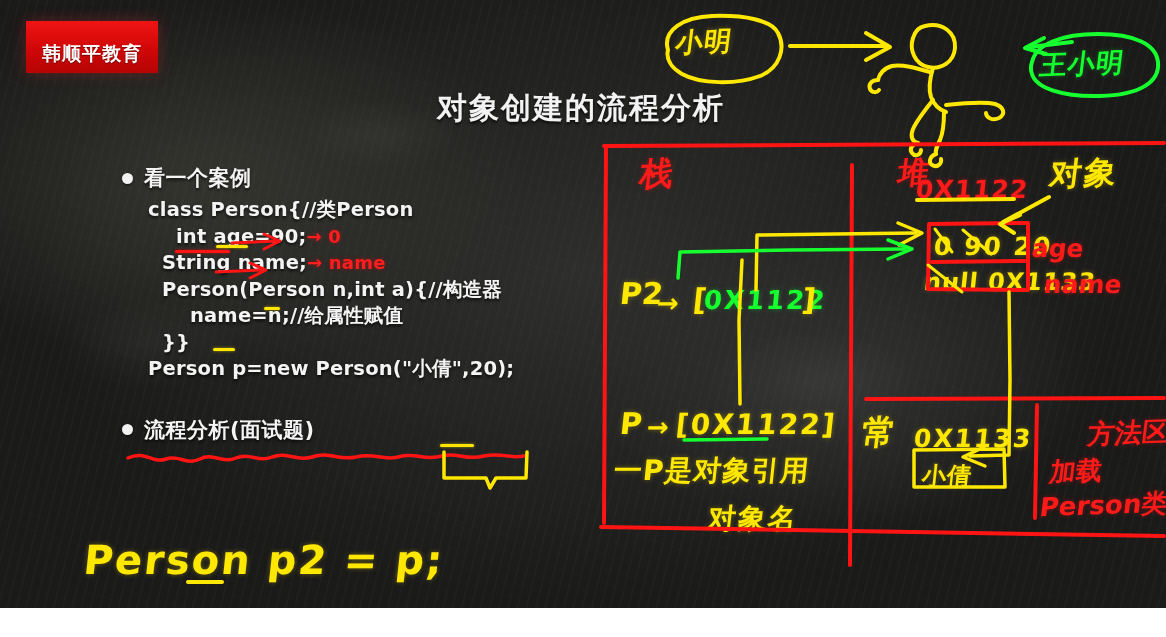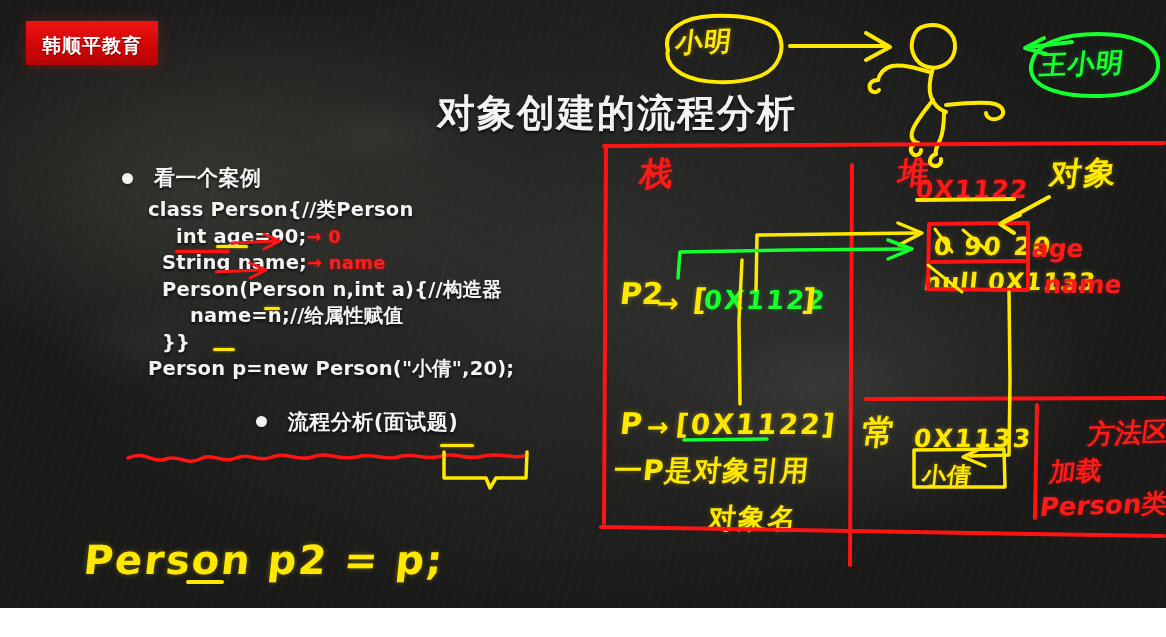--- a/index.html
+++ b/index.html
@@ -37,61 +37,61 @@
   }
   .watermark{
     position:absolute;left:0;top:604px;width:1166px;height:33px;
     overflow:hidden;pointer-events:none;
   }
   .wm-shape{position:absolute;background:#d8d8d8;opacity:.85;}
 
   
   .badge{
     position:absolute;left:26px;top:21px;
-    padding:12px 16px 6px 16px;
+    padding:20px 16px 6px 16px;
     background:linear-gradient(180deg,#f01414 0%,#d00707 55%,#b60404 100%);
     color:#fff;font-weight:bold;font-size:19px;letter-spacing:1px;
     font-family:"DejaVu Sans","Liberation Sans",sans-serif;
     text-shadow:0 1px 1px rgba(0,0,0,.45);
     box-shadow:0 0 14px rgba(255,40,40,.28);
   }
 
   
   .slide-title{
     position:absolute;left:437px;top:88px;
-    color:#f2f2f2;font-weight:bold;font-size:38px;letter-spacing:2px;
+    color:#f2f2f2;font-weight:bold;font-size:30px;letter-spacing:2px;
     font-family:"DejaVu Sans","Liberation Sans",sans-serif;
     text-shadow:0 2px 3px rgba(0,0,0,.75);
     white-space:nowrap;
   }
 
   
   .left-col{position:absolute;left:122px;top:164px;width:470px;}
   .bullet-line{
-    display:flex;align-items:center;gap:21px;
+    display:flex;align-items:center;gap:11px;
     color:#f4f4f4;font-weight:bold;font-size:21px;letter-spacing:.5px;
     font-family:"DejaVu Sans","Liberation Sans",sans-serif;
     text-shadow:0 2px 3px rgba(0,0,0,.7);
   }
   .dot{width:11px;height:11px;border-radius:50%;background:#f2f2f2;flex:none;
        box-shadow:0 1px 2px rgba(0,0,0,.6);}
   .code-block{margin-top:5px;}
   .code-line{
     position:relative;
     color:#f4f4f4;font-weight:bold;font-size:19.5px;line-height:26.5px;
     letter-spacing:.2px;white-space:pre;
     font-family:"DejaVu Sans","Liberation Sans",sans-serif;
     text-shadow:0 2px 3px rgba(0,0,0,.7);
     margin-left:26px;
   }
   .code-line .ann{
     color:#ff1e1e;font-family:"DejaVu Sans","Liberation Sans",sans-serif;
     font-weight:bold;font-size:18px;text-shadow:0 0 4px rgba(255,0,0,.45);
   }
-  .bullet2{margin-top:25px;justify-content:center;}
+  .bullet2{margin-top:33px;}
 
   
   .mark{position:absolute;pointer-events:none;}
   .hl-yellow{background:#ffe500;height:3px;border-radius:2px;box-shadow:0 0 3px rgba(255,230,0,.6);}
   .hl-red{background:#ff1414;height:3px;border-radius:2px;box-shadow:0 0 3px rgba(255,0,0,.6);}
 
   
   .hand{
     font-family:"DejaVu Sans","Liberation Sans",sans-serif;
     font-weight:bold;white-space:nowrap;position:absolute;

